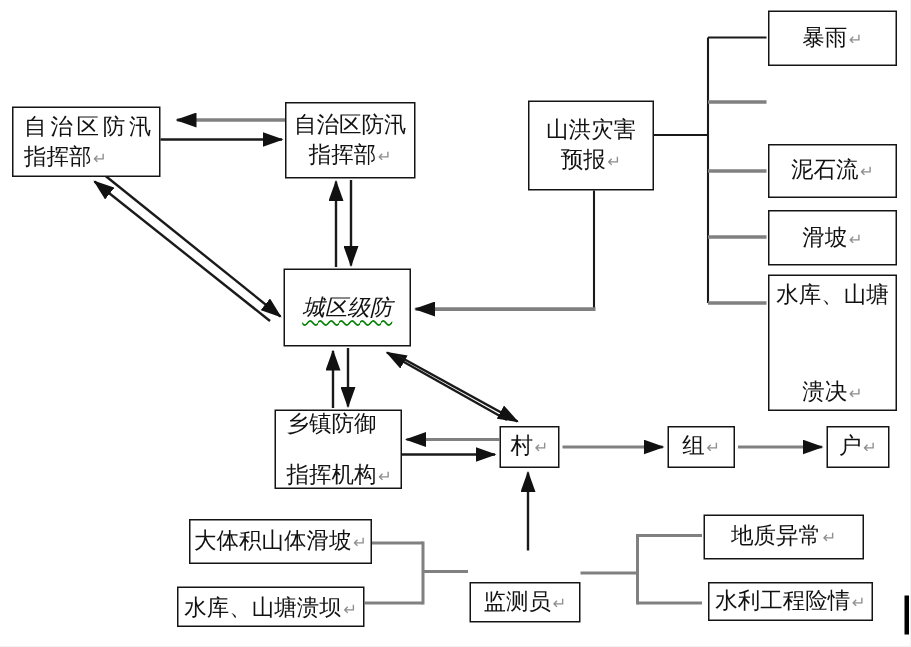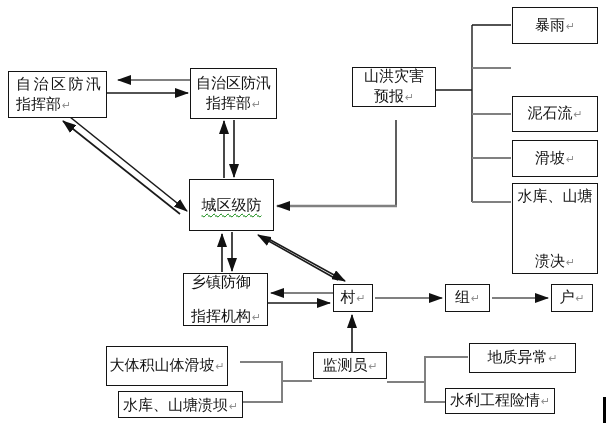--- a/index.html
+++ b/index.html
@@ -81,25 +81,25 @@
     </svg>
   <div id="text-cursor" style="left: 603px; top: 397px; width: 3px; height: 26px;"></div>
 <div class="node aleft" style="left: 8px; top: 71px; width: 99px; height: 47px;">
       <div class="nline spread">自治区防汛</div>
       <div class="nline">指挥部<span class="ret">↵</span></div>
     </div>
     <div class="node" style="left: 190px; top: 68px; width: 87px; height: 51px;">
       <div class="nline">自治区防汛</div>
       <div class="nline">指挥部<span class="ret">↵</span></div>
     </div>
-    <div class="node" style="left: 352px; top: 67px; width: 84px; height: 40px;">
+    <div class="node" style="left: 352px; top: 67px; width: 84px; height: 60px;">
       <div class="nline">山洪灾害</div>
       <div class="nline">预报<span class="ret">↵</span></div>
     </div>
-    <div class="node" style="left: 189px; top: 179px; width: 85px; height: 52px;">
+    <div class="node" style="left: 189px; top: 179px; width: 85px; height: 52px; font-style: italic;">
       <div class="nline wavy">城区级防</div>
     </div>
     <div class="node aleft" style="left: 183px; top: 273px; width: 85px; height: 53px; gap: 14px;">
       <div class="nline">乡镇防御</div>
       <div class="nline">指挥机构<span class="ret">↵</span></div>
     </div>
     <div class="node" style="left: 333px; top: 284px; width: 40px; height: 28px;">
       <div class="nline">村<span class="ret">↵</span></div>
     </div>
     <div class="node" style="left: 445px; top: 284px; width: 45px; height: 28px;">
@@ -114,28 +114,28 @@
     <div class="node" style="left: 512px; top: 96px; width: 86px; height: 36px;">
       <div class="nline">泥石流<span class="ret">↵</span></div>
     </div>
     <div class="node" style="left: 512px; top: 140px; width: 86px; height: 37px;">
       <div class="nline">滑坡<span class="ret">↵</span></div>
     </div>
     <div class="node vtop" style="left: 512px; top: 183px; width: 86px; height: 91px;">
       <div class="nline">水库、山塘</div>
       <div class="nline">溃决<span class="ret">↵</span></div>
     </div>
-    <div class="node" style="left: 106px; top: 346px; width: 122px; height: 40px;">
+    <div class="node" style="left: 126px; top: 346px; width: 122px; height: 30px;">
       <div class="nline">大体积山体滑坡<span class="ret">↵</span></div>
     </div>
     <div class="node" style="left: 118px; top: 391px; width: 125px; height: 27px; justify-content: flex-end;">
       <div class="nline">水库、山塘溃坝<span class="ret">↵</span></div>
     </div>
-    <div class="node" style="left: 313px; top: 352px; width: 74px; height: 27px; text-align: center;">
+    <div class="node" style="left: 313px; top: 388px; width: 74px; height: 27px; text-align: center;">
       <div class="nline">监测员<span class="ret">↵</span></div>
     </div>
     <div class="node" style="left: 469px; top: 343px; width: 107px; height: 30px; text-align: center;">
       <div class="nline">地质异常<span class="ret">↵</span></div>
     </div>
-    <div class="node" style="left: 445px; top: 388px; width: 110px; height: 26px;">
+    <div class="node" style="left: 472px; top: 388px; width: 110px; height: 26px;">
       <div class="nline">水利工程险情<span class="ret">↵</span></div>
     </div>
   </div>
 
 </body></html>

